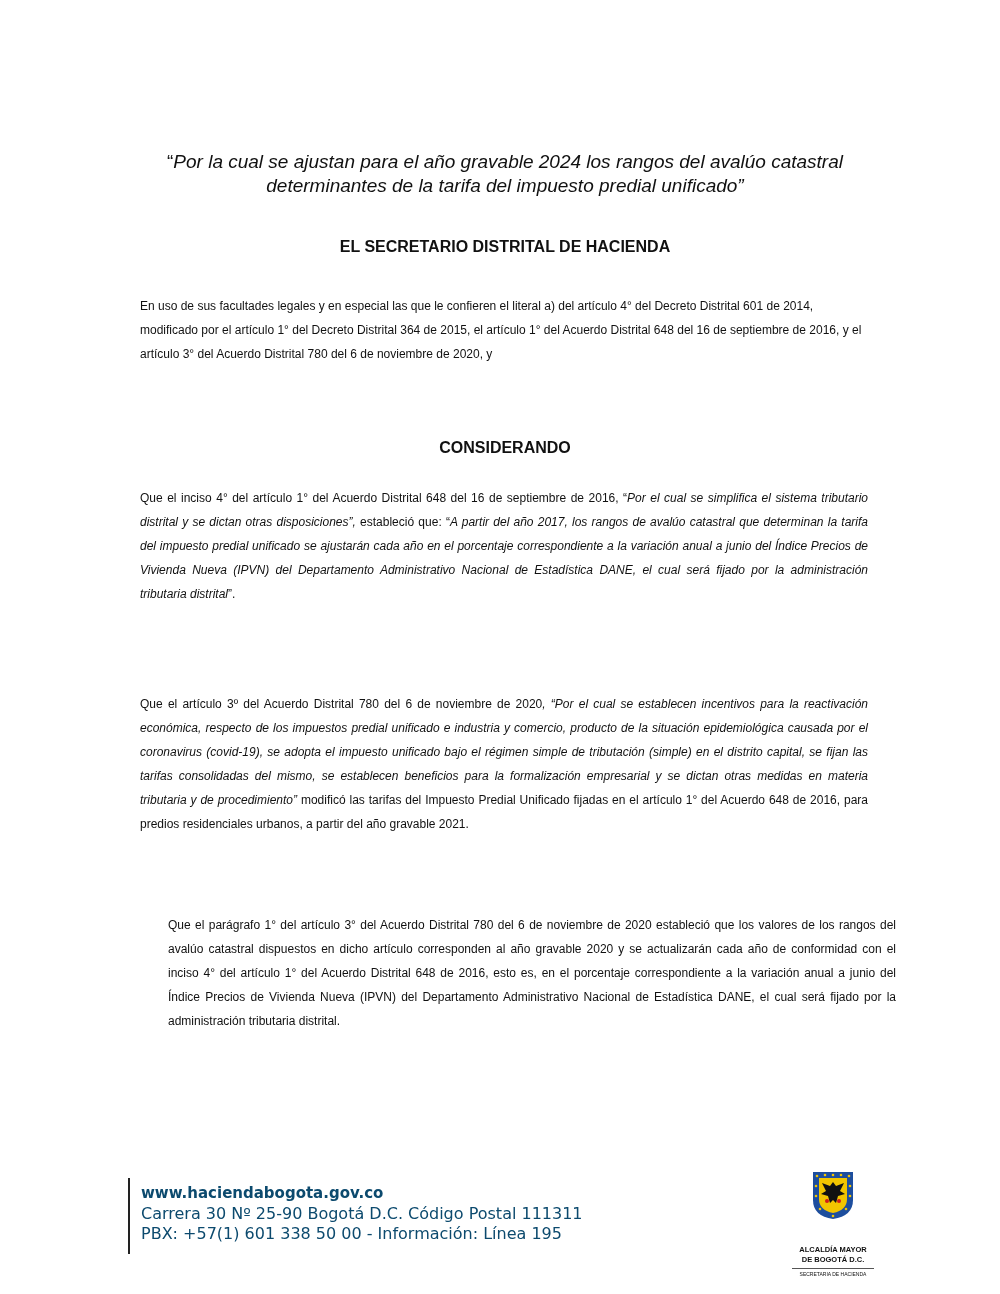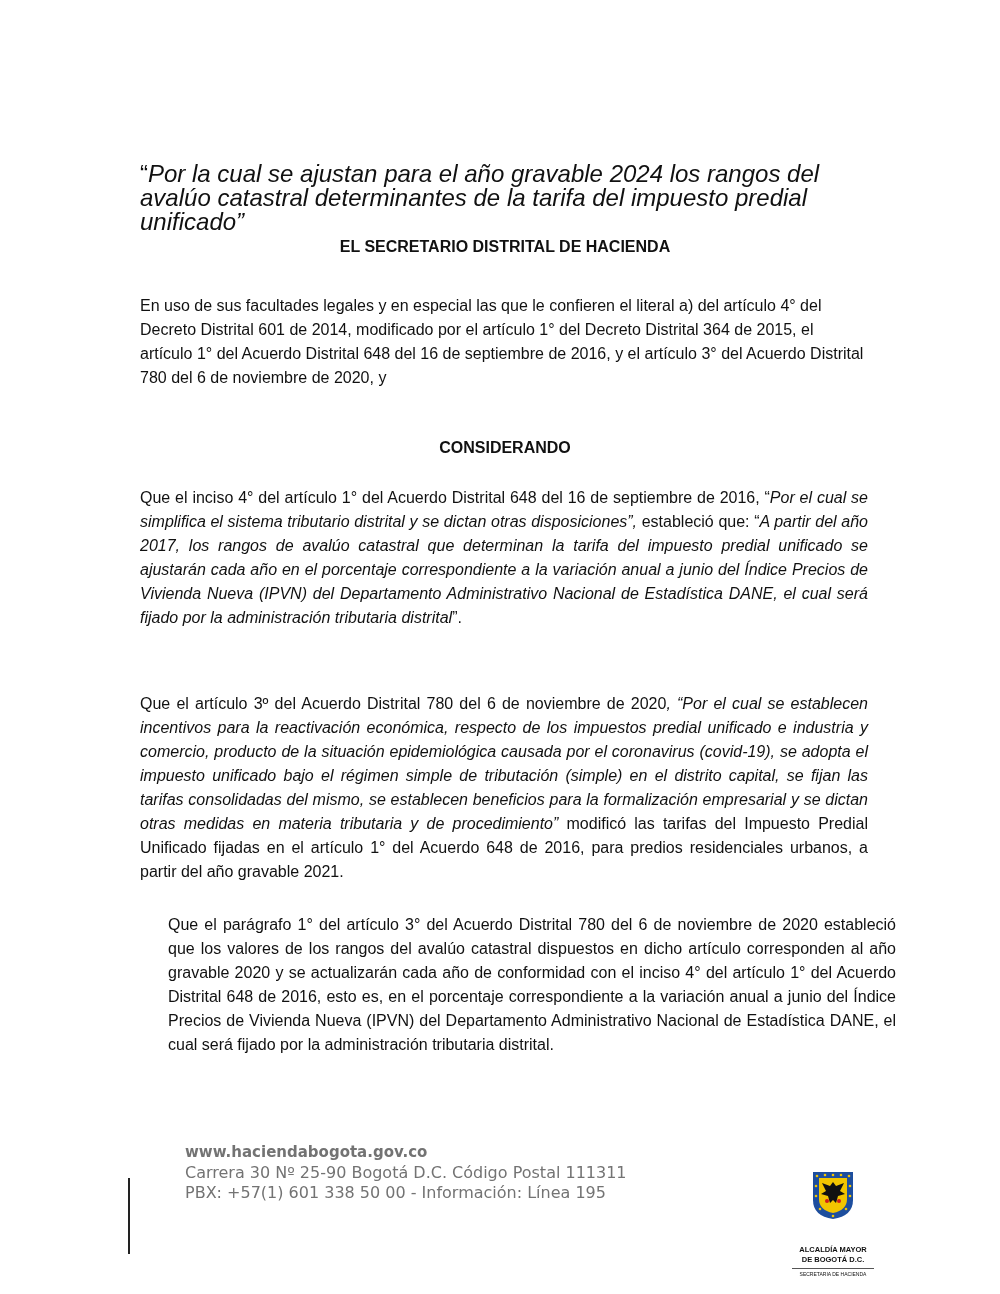--- a/index.html
+++ b/index.html
@@ -1,34 +1,34 @@
 <!DOCTYPE html>
 <html><head>
 <meta charset="utf-8">
 <style>
   html, body { margin: 0; padding: 0; background: #ffffff; }
   body { width: 1000px; height: 1294px; position: relative; overflow: hidden;
          font-family: "Liberation Sans", sans-serif; color: #111; }
   .page { position: absolute; left: 0; top: 0; width: 1000px; height: 1294px; }
-  .title { position: absolute; left: 140px; width: 730px; top: 162px;
-           text-align: left; font-size: 24px; line-height: 24px; }
+  .title { position: absolute; left: 140px; width: 730px; top: 150px;
+           text-align: center; font-size: 19px; line-height: 24px; }
   .title i { font-style: italic; }
   .heading { position: absolute; left: 140px; width: 730px; text-align: center;
              font-weight: bold; font-size: 16px; }
   .h1 { top: 238px; }
   .h2 { top: 439px; }
-  .para { position: absolute; left: 140px; width: 728px; font-size: 16px;
+  .para { position: absolute; left: 140px; width: 728px; font-size: 12px;
           line-height: 24px; text-align: justify; }
   .p0 { top: 294px; text-align: left; }
   .p1 { top: 486px; }
   .p2 { top: 692px; }
   .p3 { top: 913px; margin-left: 28px; }
   .para i { font-style: italic; }
   .footer-bar { position: absolute; left: 128px; top: 1178px; width: 2px; height: 76px; background: #222; }
-  .footer { position: absolute; left: 141px; top: 1141px; font-family: "DejaVu Sans", sans-serif; color: #737373; margin-left: 44px; }
+  .footer { position: absolute; left: 141px; top: 1182px; font-family: "DejaVu Sans", sans-serif; color: #0c4a6e; }
   .footer .web { font-weight: bold; font-size: 15px; line-height: 22px; }
   .footer .line { font-size: 16px; line-height: 20px; }
   .logo { position: absolute; left: 788px; top: 1170px; width: 90px; text-align: center; }
   .shield { width: 44px; height: 50px; margin: 0 auto; }
   .logo .l1 { font-size: 7.5px; font-weight: bold; line-height: 10px; margin-top: 21px; font-family: "Liberation Sans", sans-serif; }
   .logo .sep { height: 1px; background: #555; margin: 3px 4px 2px 4px; }
   .logo .l3 { font-size: 5px; line-height: 7px; font-family: "Liberation Sans", sans-serif; }
 </style>
 </head>
 <body>

